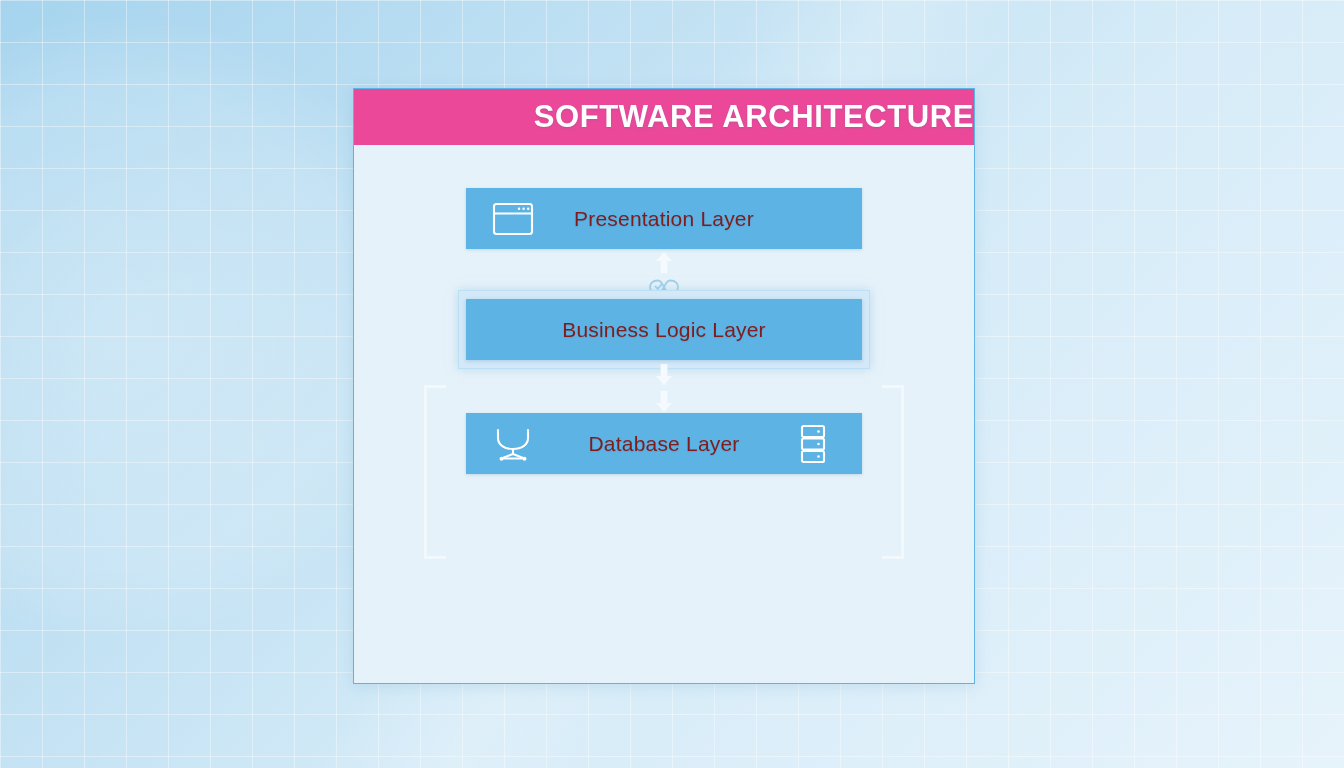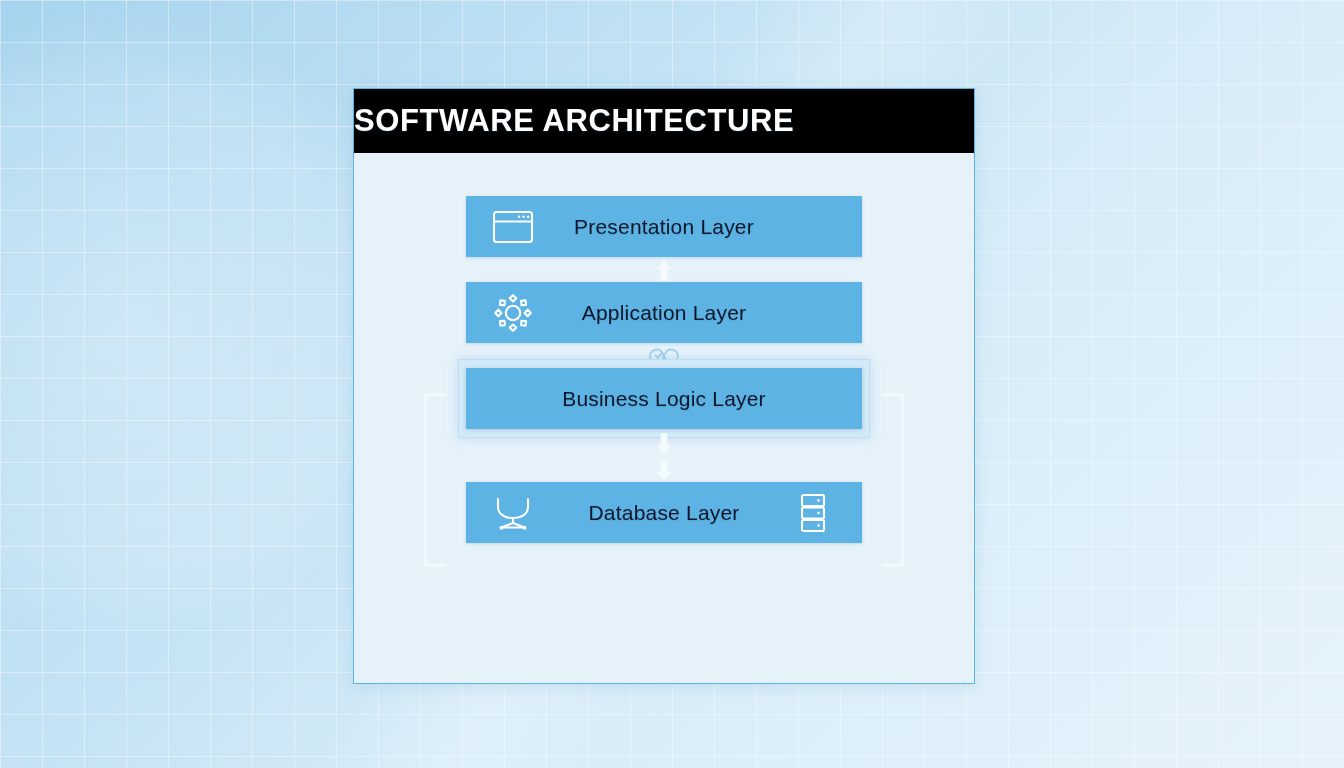--- a/index.html
+++ b/index.html
@@ -48,23 +48,23 @@
   
   #panel {
     position:absolute;
     left:353px; top:88px;
     width:622px; height:596px;
     background:#e6f2fa;
     border:1px solid #5cb3e4;
     box-shadow:0 2px 14px rgba(80,150,195,.18);
   }
   #panel-header {
-    height:64px;
-    background:#000000;
-    display:flex; align-items:center; justify-content:flex-start;
+    height:56px;
+    background:#ec4899;
+    display:flex; align-items:center; justify-content:flex-end;
   }
   #panel-title {
     color:#ffffff;
     font-size:31px;
     font-weight:bold;
     letter-spacing:.6px;
     text-shadow:0 1px 2px rgba(40,110,160,.25);
   }
 
   
@@ -83,21 +83,21 @@
   .layer-box {
     position:relative;
     height:61px;
     background:#5cb3e4;
     display:flex;
     align-items:center;
     justify-content:center;
     box-shadow:0 1px 3px rgba(70,140,190,.25);
   }
   .layer-label {
-    color:#0f172a;
+    color:#7f1d1d;
     font-size:21px;
     font-weight:400;
     letter-spacing:.2px;
     text-shadow:0 1px 1px rgba(45,115,165,.2);
   }
   .layer-icon {
     position:absolute;
     top:50%;
     transform:translateY(-50%);
     width:46px; height:42px;
@@ -182,38 +182,20 @@
       </div>
 
       <div class="connector">
         <span>
           <svg width="22" height="24" viewBox="0 0 22 24">
             <path d="M11 2 L19 11 L14.4 11 L14.4 23 L7.6 23 L7.6 11 L3 11 Z" fill="#f4fafd"></path>
           </svg>
         </span>
       </div>
 
-      <div class="layer-slot">
-        <div class="layer-box">
-          <span class="layer-icon left">
-            <svg width="42" height="42" viewBox="0 0 42 42" fill="none" stroke="#ffffff" stroke-width="2.1" stroke-linejoin="round">
-              <circle cx="21" cy="21" r="7.2"></circle>
-              <path d="M21 3.2 l3.3 3.1 l-3.3 3.1 l-3.3 -3.1 Z"></path>
-              <path d="M21 38.8 l3.3 -3.1 l-3.3 -3.1 l-3.3 3.1 Z"></path>
-              <path d="M3.2 21 l3.1 -3.3 l3.1 3.3 l-3.1 3.3 Z"></path>
-              <path d="M38.8 21 l-3.1 -3.3 l-3.1 3.3 l3.1 3.3 Z"></path>
-              <path d="M8.4 8.4 l4.5 .4 l-.4 4.5 l-4.5 -.4 Z"></path>
-              <path d="M33.6 8.4 l-4.5 .4 l.4 4.5 l4.5 -.4 Z"></path>
-              <path d="M8.4 33.6 l4.5 -.4 l-.4 -4.5 l-4.5 .4 Z"></path>
-              <path d="M33.6 33.6 l-4.5 -.4 l.4 -4.5 l4.5 .4 Z"></path>
-            </svg>
-          </span>
-          <span class="layer-label">Application Layer</span>
-        </div>
-      </div>
 
       <div class="connector">
         <span>
           <svg width="34" height="26" viewBox="0 0 34 26" fill="none" stroke="#9fcfe9" stroke-width="1.8" stroke-linecap="round">
             <path d="M11 6.5 C5 6.5 3 10 3 13 C3 16 5 19.5 11 19.5
                      C17 19.5 17 6.5 23 6.5 C29 6.5 31 10 31 13
                      C31 16 29 19.5 23 19.5 C17 19.5 17 6.5 11 6.5 Z"></path>
             <path d="M8.5 12.5 l2.2 2.4 l4.2 -5"></path>
           </svg>
         </span>

